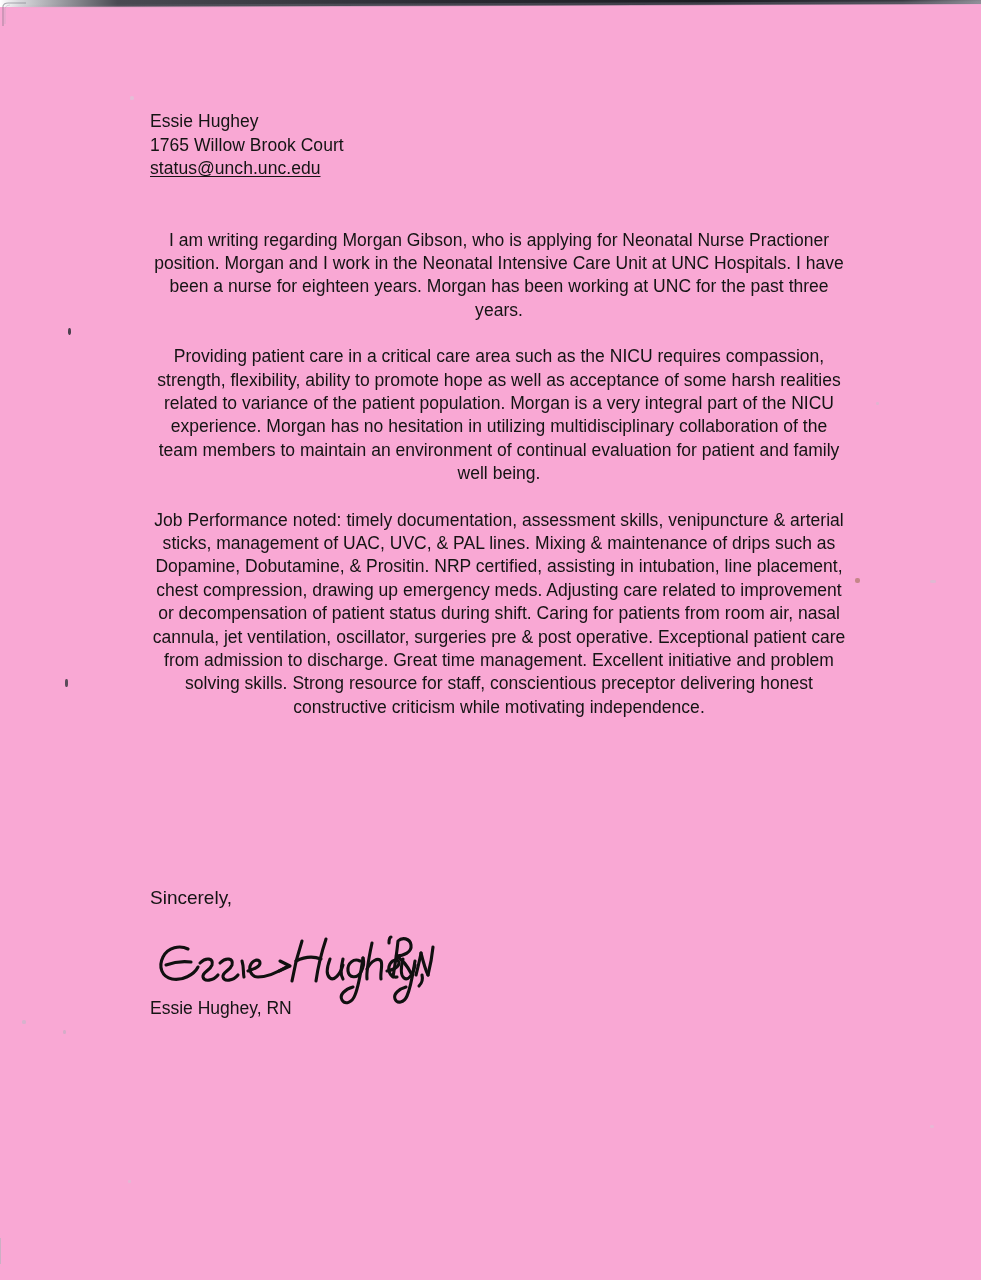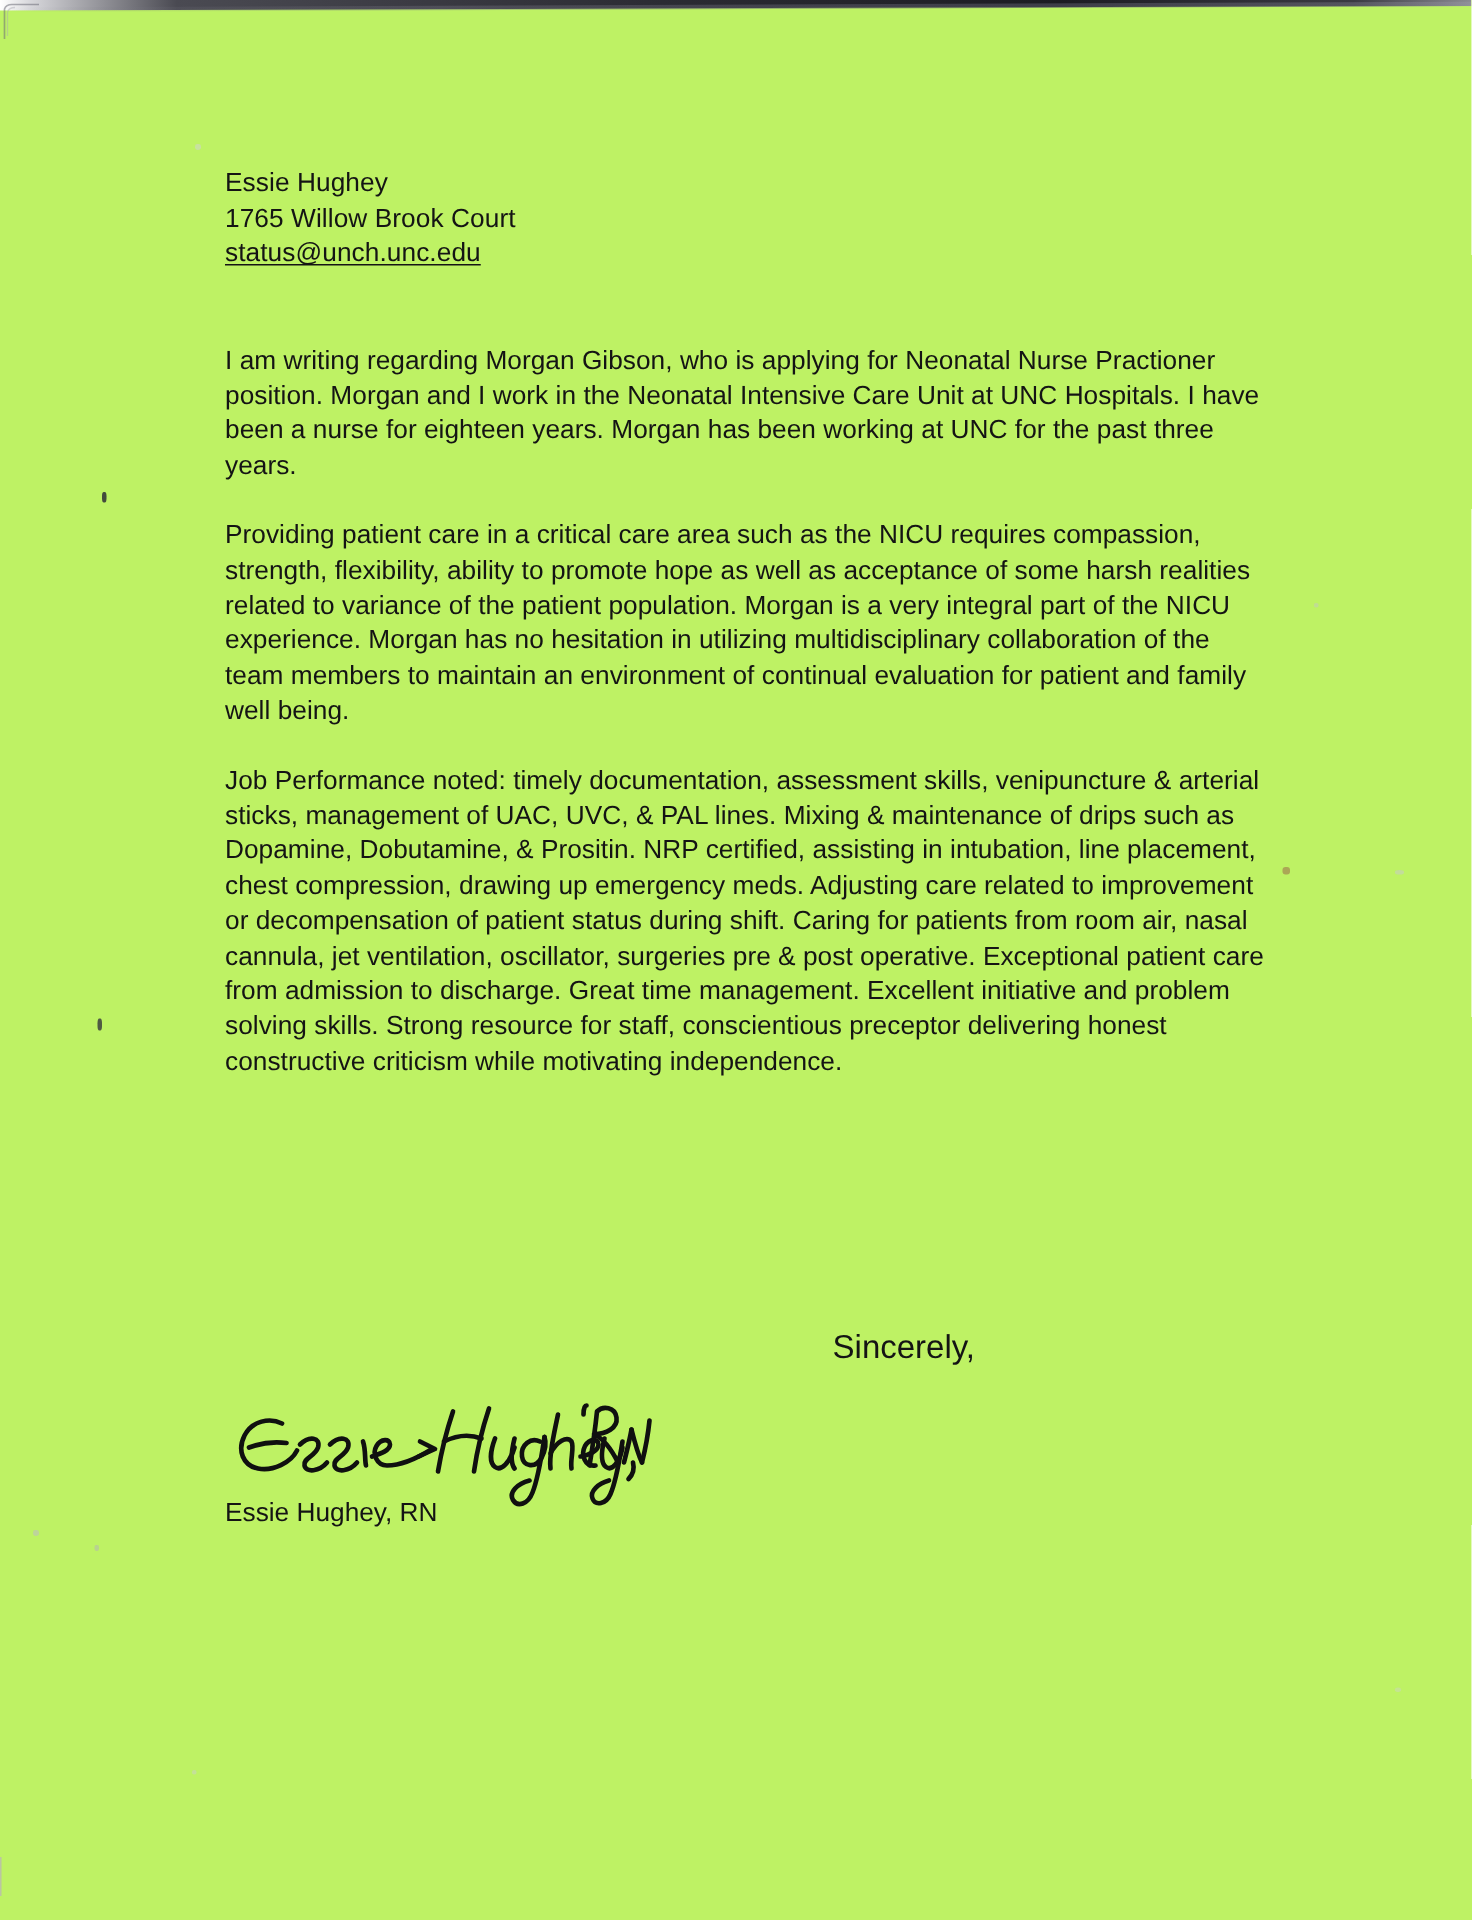--- a/index.html
+++ b/index.html
@@ -8,21 +8,21 @@
     padding: 0;
     background: #ffffff;
   }
   body {
     font-family: "Liberation Sans", sans-serif;
   }
   .page {
     position: relative;
     width: 981px;
     height: 1280px;
-    background: #bef264;
+    background: #f9a8d4;
     overflow: hidden;
     box-sizing: border-box;
   }
   
   .scan-top-edge {
     position: absolute;
     left: 0;
     top: 0;
     width: 981px;
     height: 7px;
@@ -83,34 +83,33 @@
   .paragraphs {
     margin-top: 48px;
   }
   .para {
     font-size: 17.5px;
     line-height: 23.4px;
     color: #141414;
     margin: 0 0 23px 0;
     letter-spacing: 0.02px;
     max-width: 698px;
-    text-align: left;
+    text-align: center;
   }
 
   .closing-block {
     position: absolute;
     left: 150px;
     top: 886px;
     width: 500px;
   }
   .closing-word {
-    font-size: 22px;
+    font-size: 19px;
     line-height: 23.4px;
     color: #141414;
-    text-align: right;
   }
   .signature-wrap {
     position: relative;
     height: 76px;
     margin-top: 16px;
     width: 300px;
   }
   .signature-wrap svg {
     position: absolute;
     left: 0;

